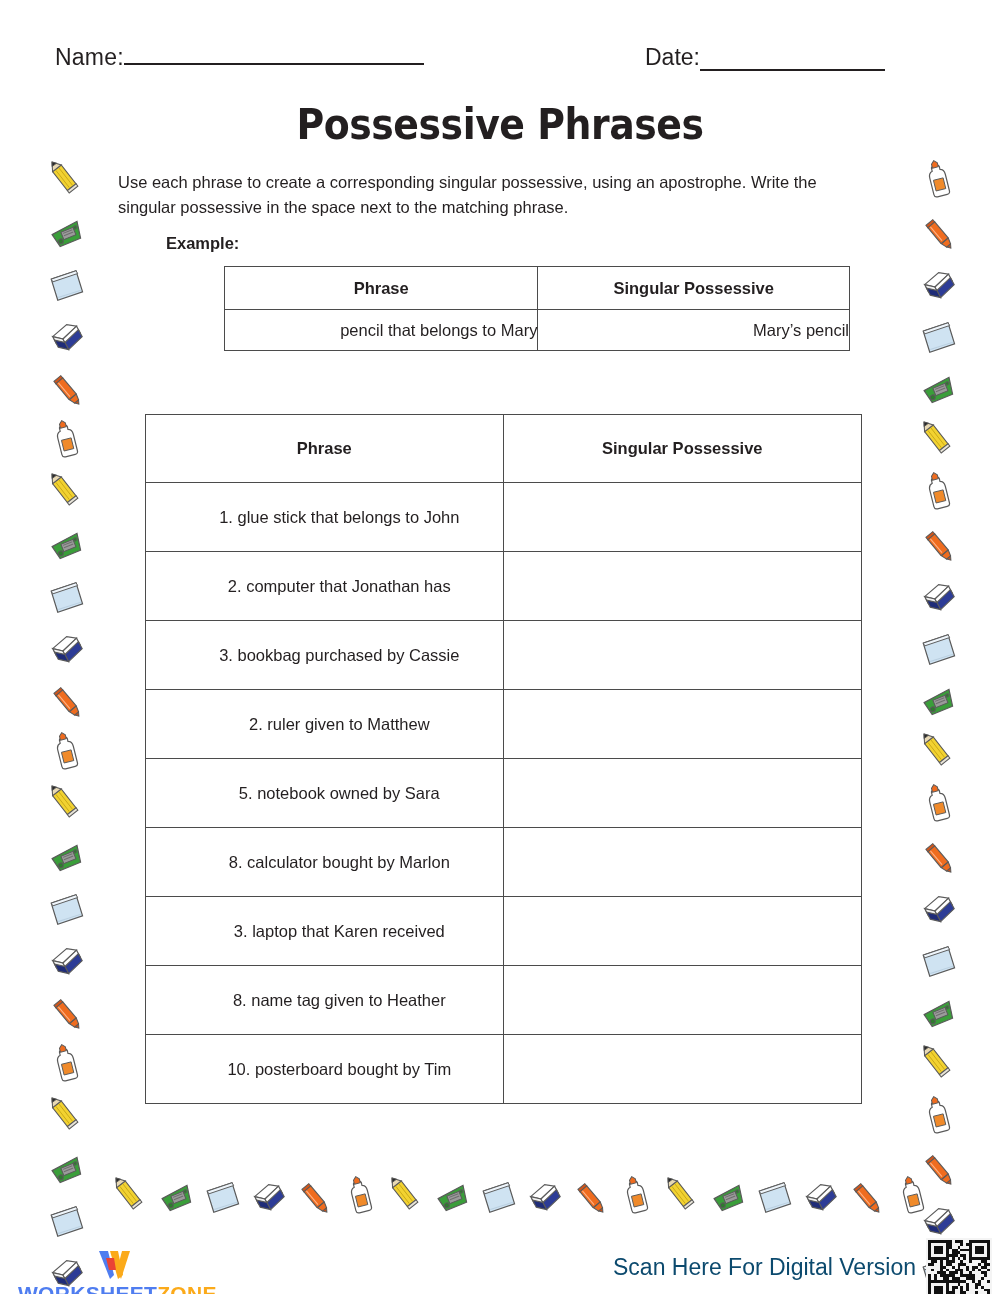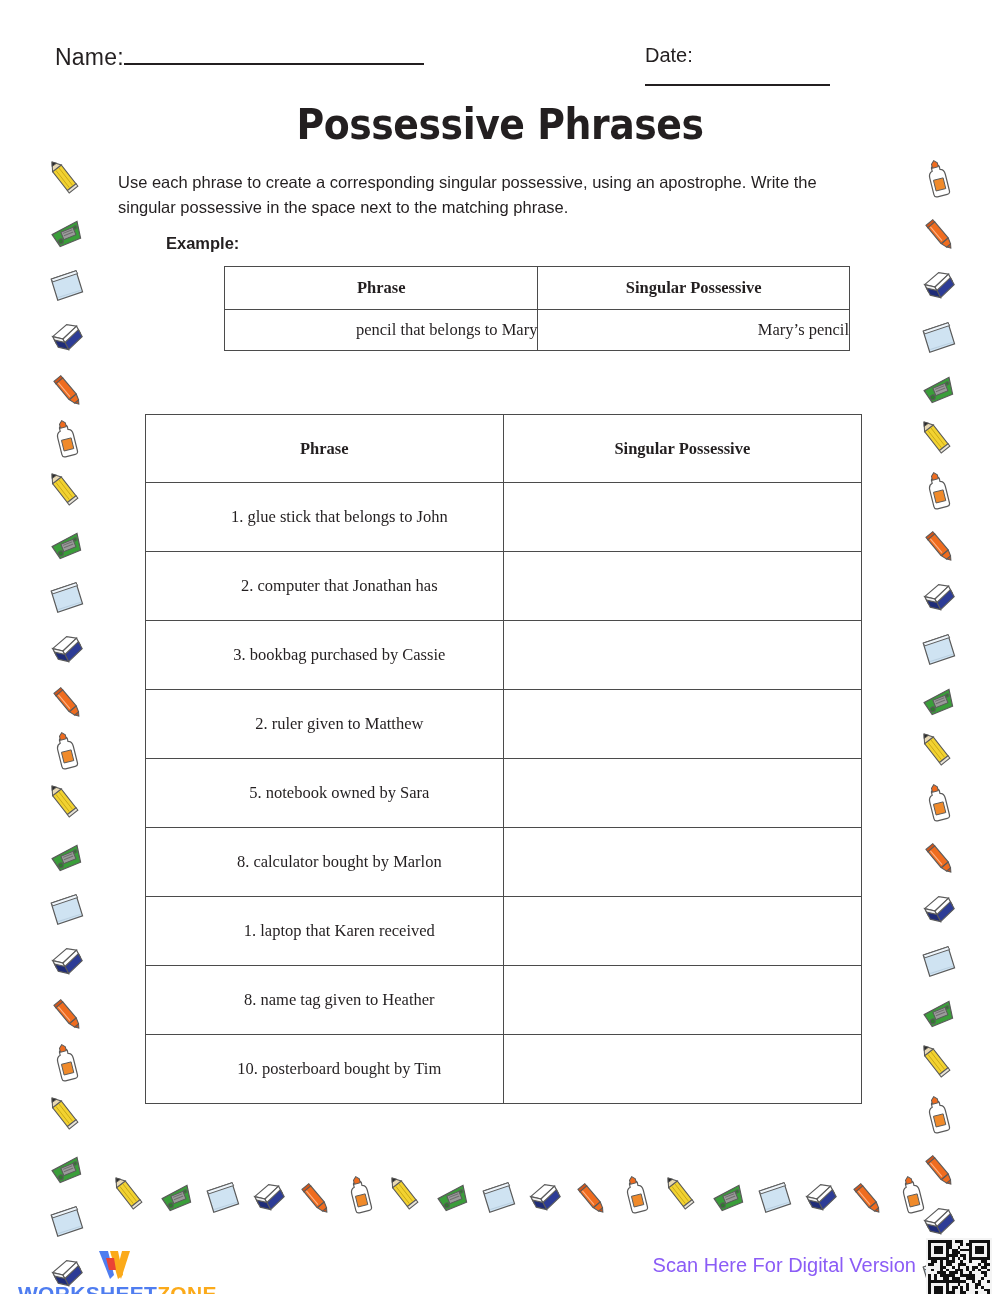--- a/index.html
+++ b/index.html
@@ -32,23 +32,22 @@
     display: flex;
     align-items: baseline;
     font-size: 23px;
     letter-spacing: .2px;
   }
   .date-block {
     position: absolute;
     left: 645px;
     top: 0;
     display: flex;
-    align-items: flex-start;
-    font-size: 20px;
-    flex-direction: column;
+    align-items: flex-end;
+    font-size: 23px;
   }
   .blank-line {
     display: inline-block;
     border-bottom: 2px solid #231f20;
     height: 17px;
   }
   .blank-name { width: 300px; }
   .blank-date { width: 185px; }
 
   
@@ -83,21 +82,20 @@
     font-size: 16.5px;
     font-weight: bold;
     color: #231f20;
   }
 
   
   table.ws-table {
     position: absolute;
     border-collapse: collapse;
     background: #d946ef;
-    font-family: Liberation Serif, serif;
   }
   table.ws-table td, table.ws-table th {
     border: 1.6px solid #4b4b4b;
     padding: 0;
     background: #fff;
   }
   .example-table {
     top: 266px;
     left: 224px;
     width: 626px;
@@ -199,22 +197,22 @@
     font-weight: bold;
     letter-spacing: .3px;
   }
   .brand-text .w1 { color: #4f7df0; }
   .brand-text .w2 { color: #fbaa1a; }
 
   .scan-text {
     position: absolute;
     right: 84px;
     top: 16px;
-    font-size: 20px;
-    color: #8b5cf6;
+    font-size: 23px;
+    color: #0c4a6e;
   }
   .qr-box {
     position: absolute;
     right: 8px;
     top: 0px;
     width: 66px;
     height: 64px;
     background: #f4f4f4;
     padding: 2px;
     box-sizing: border-box;
@@ -289,21 +287,21 @@
     </tr>
     <tr>
       <td class="phrase-cell">5. notebook owned by Sara</td>
       <td class="answer-cell"></td>
     </tr>
     <tr>
       <td class="phrase-cell">8. calculator bought by Marlon</td>
       <td class="answer-cell"></td>
     </tr>
     <tr>
-      <td class="phrase-cell">1. laptop that Karen received</td>
+      <td class="phrase-cell">3. laptop that Karen received</td>
       <td class="answer-cell"></td>
     </tr>
     <tr>
       <td class="phrase-cell">8. name tag given to Heather</td>
       <td class="answer-cell"></td>
     </tr>
     <tr>
       <td class="phrase-cell">10. posterboard bought by Tim</td>
       <td class="answer-cell"></td>
     </tr>

